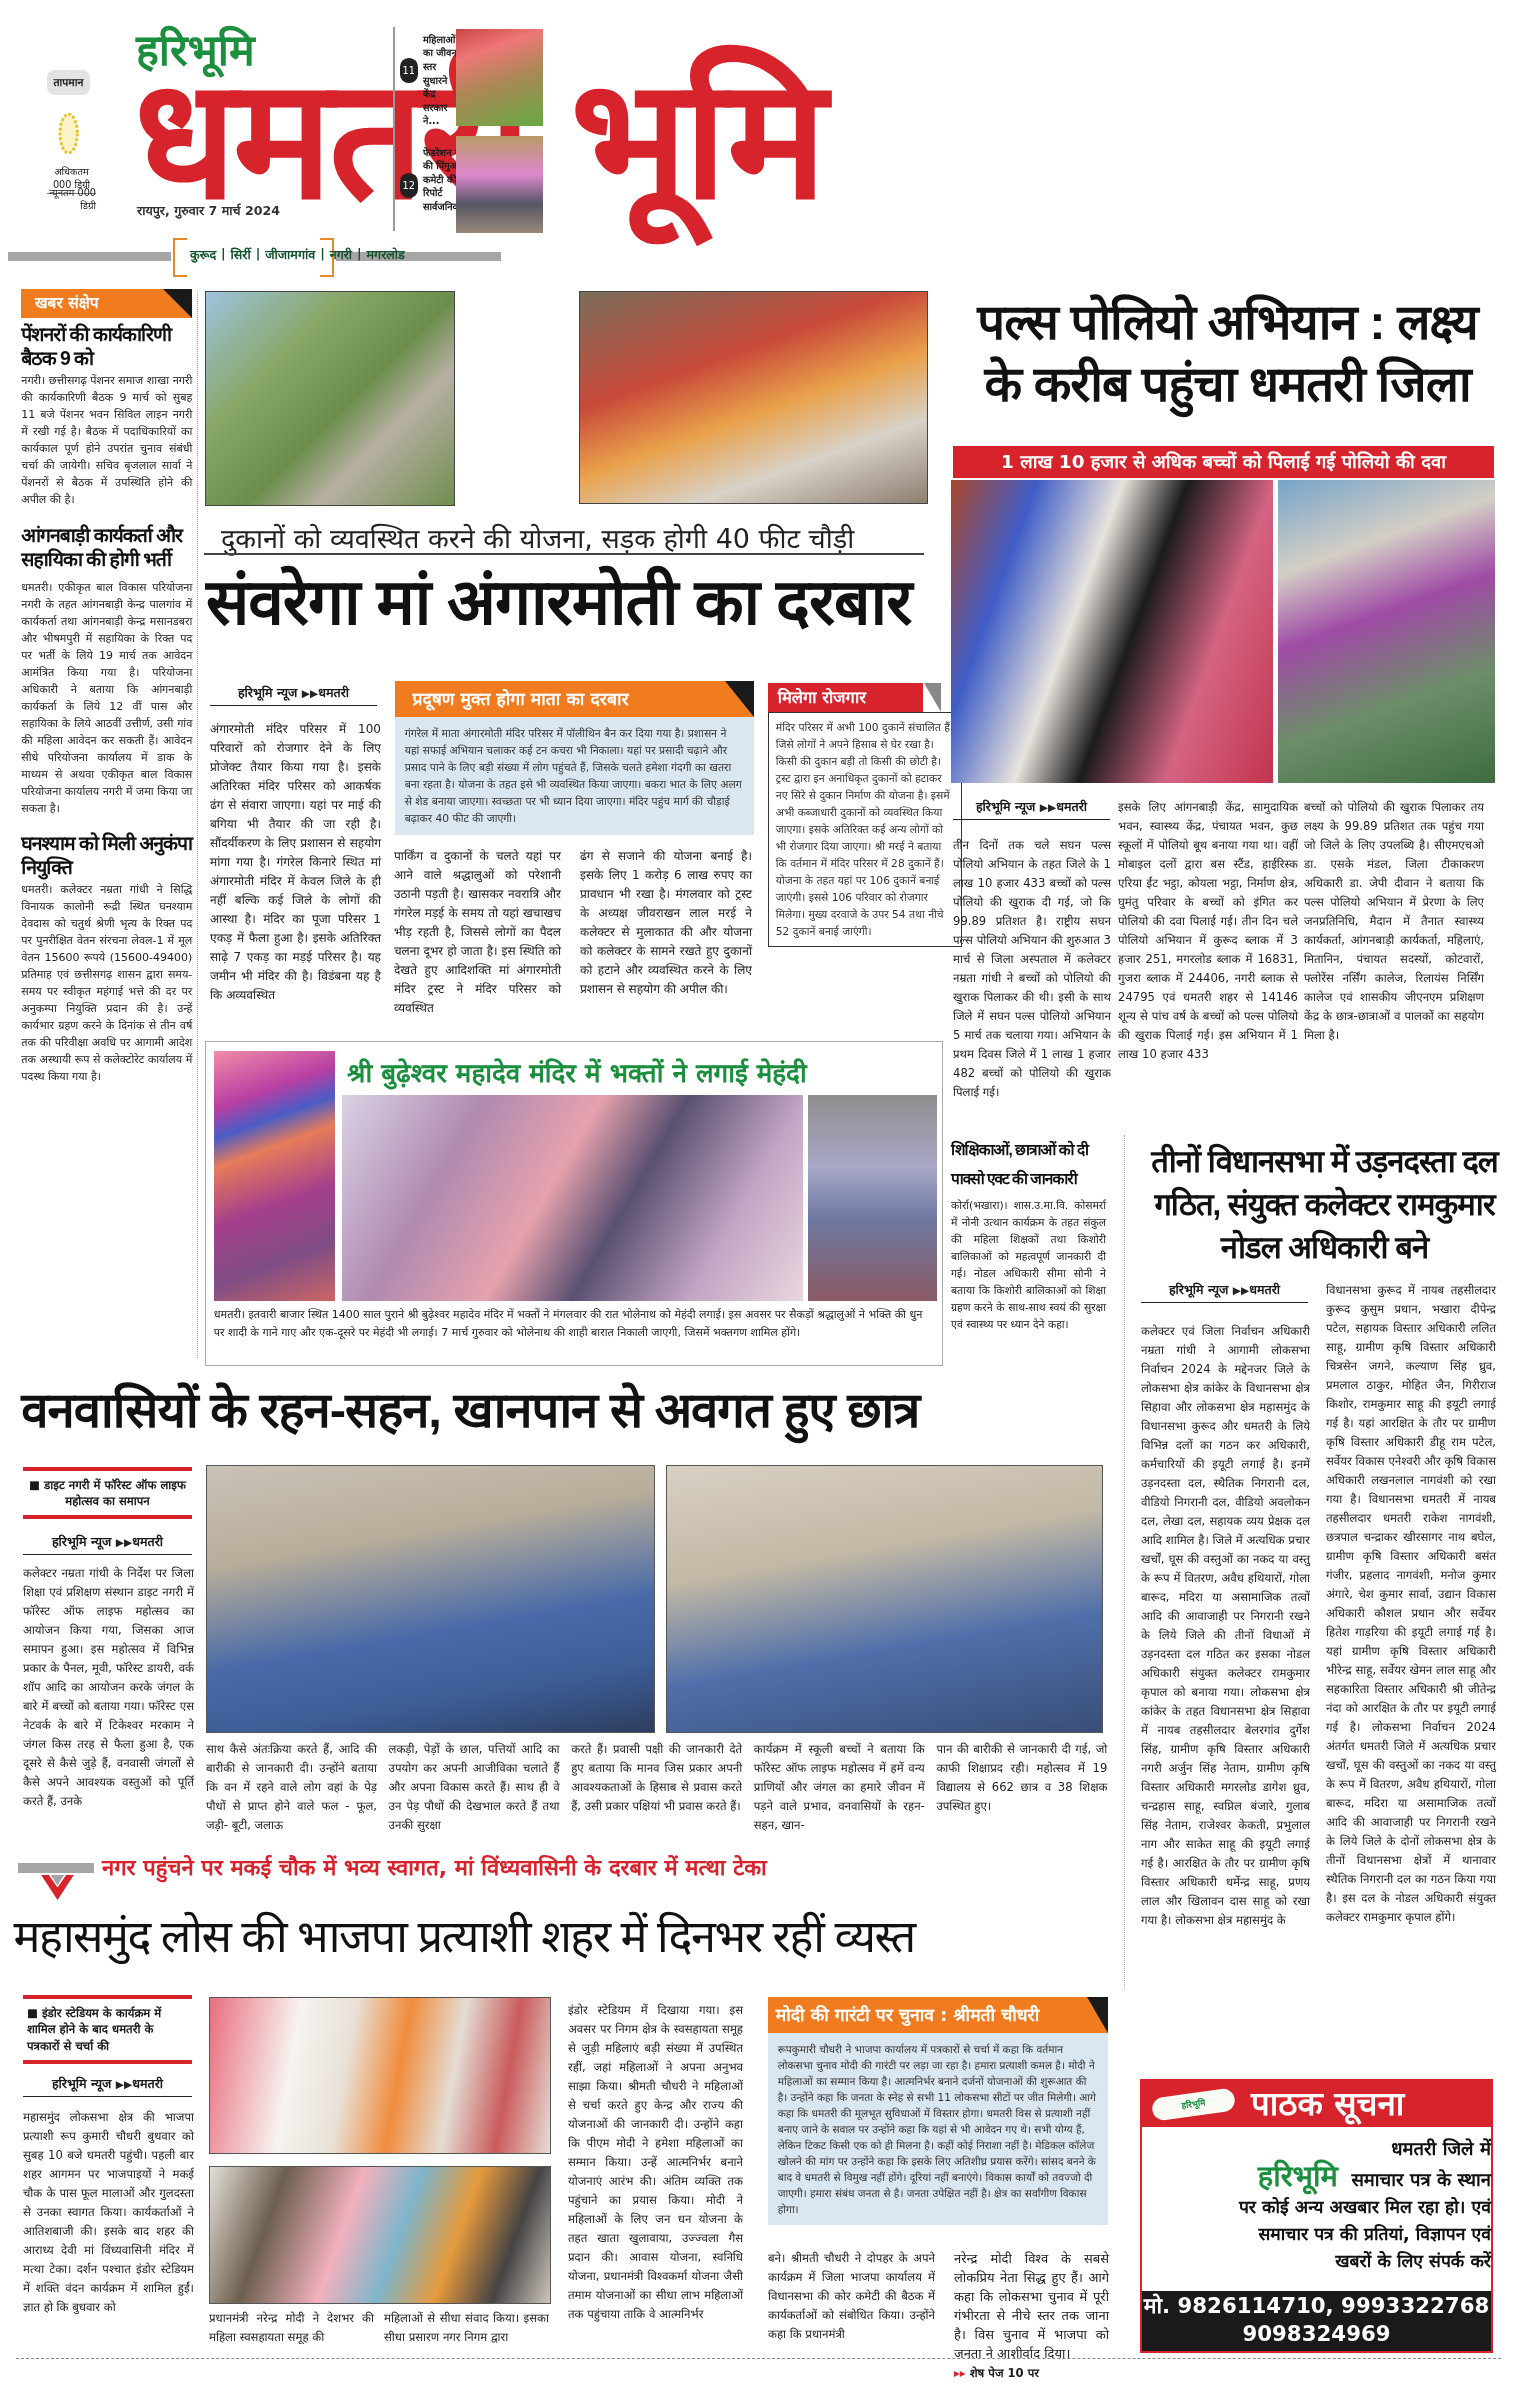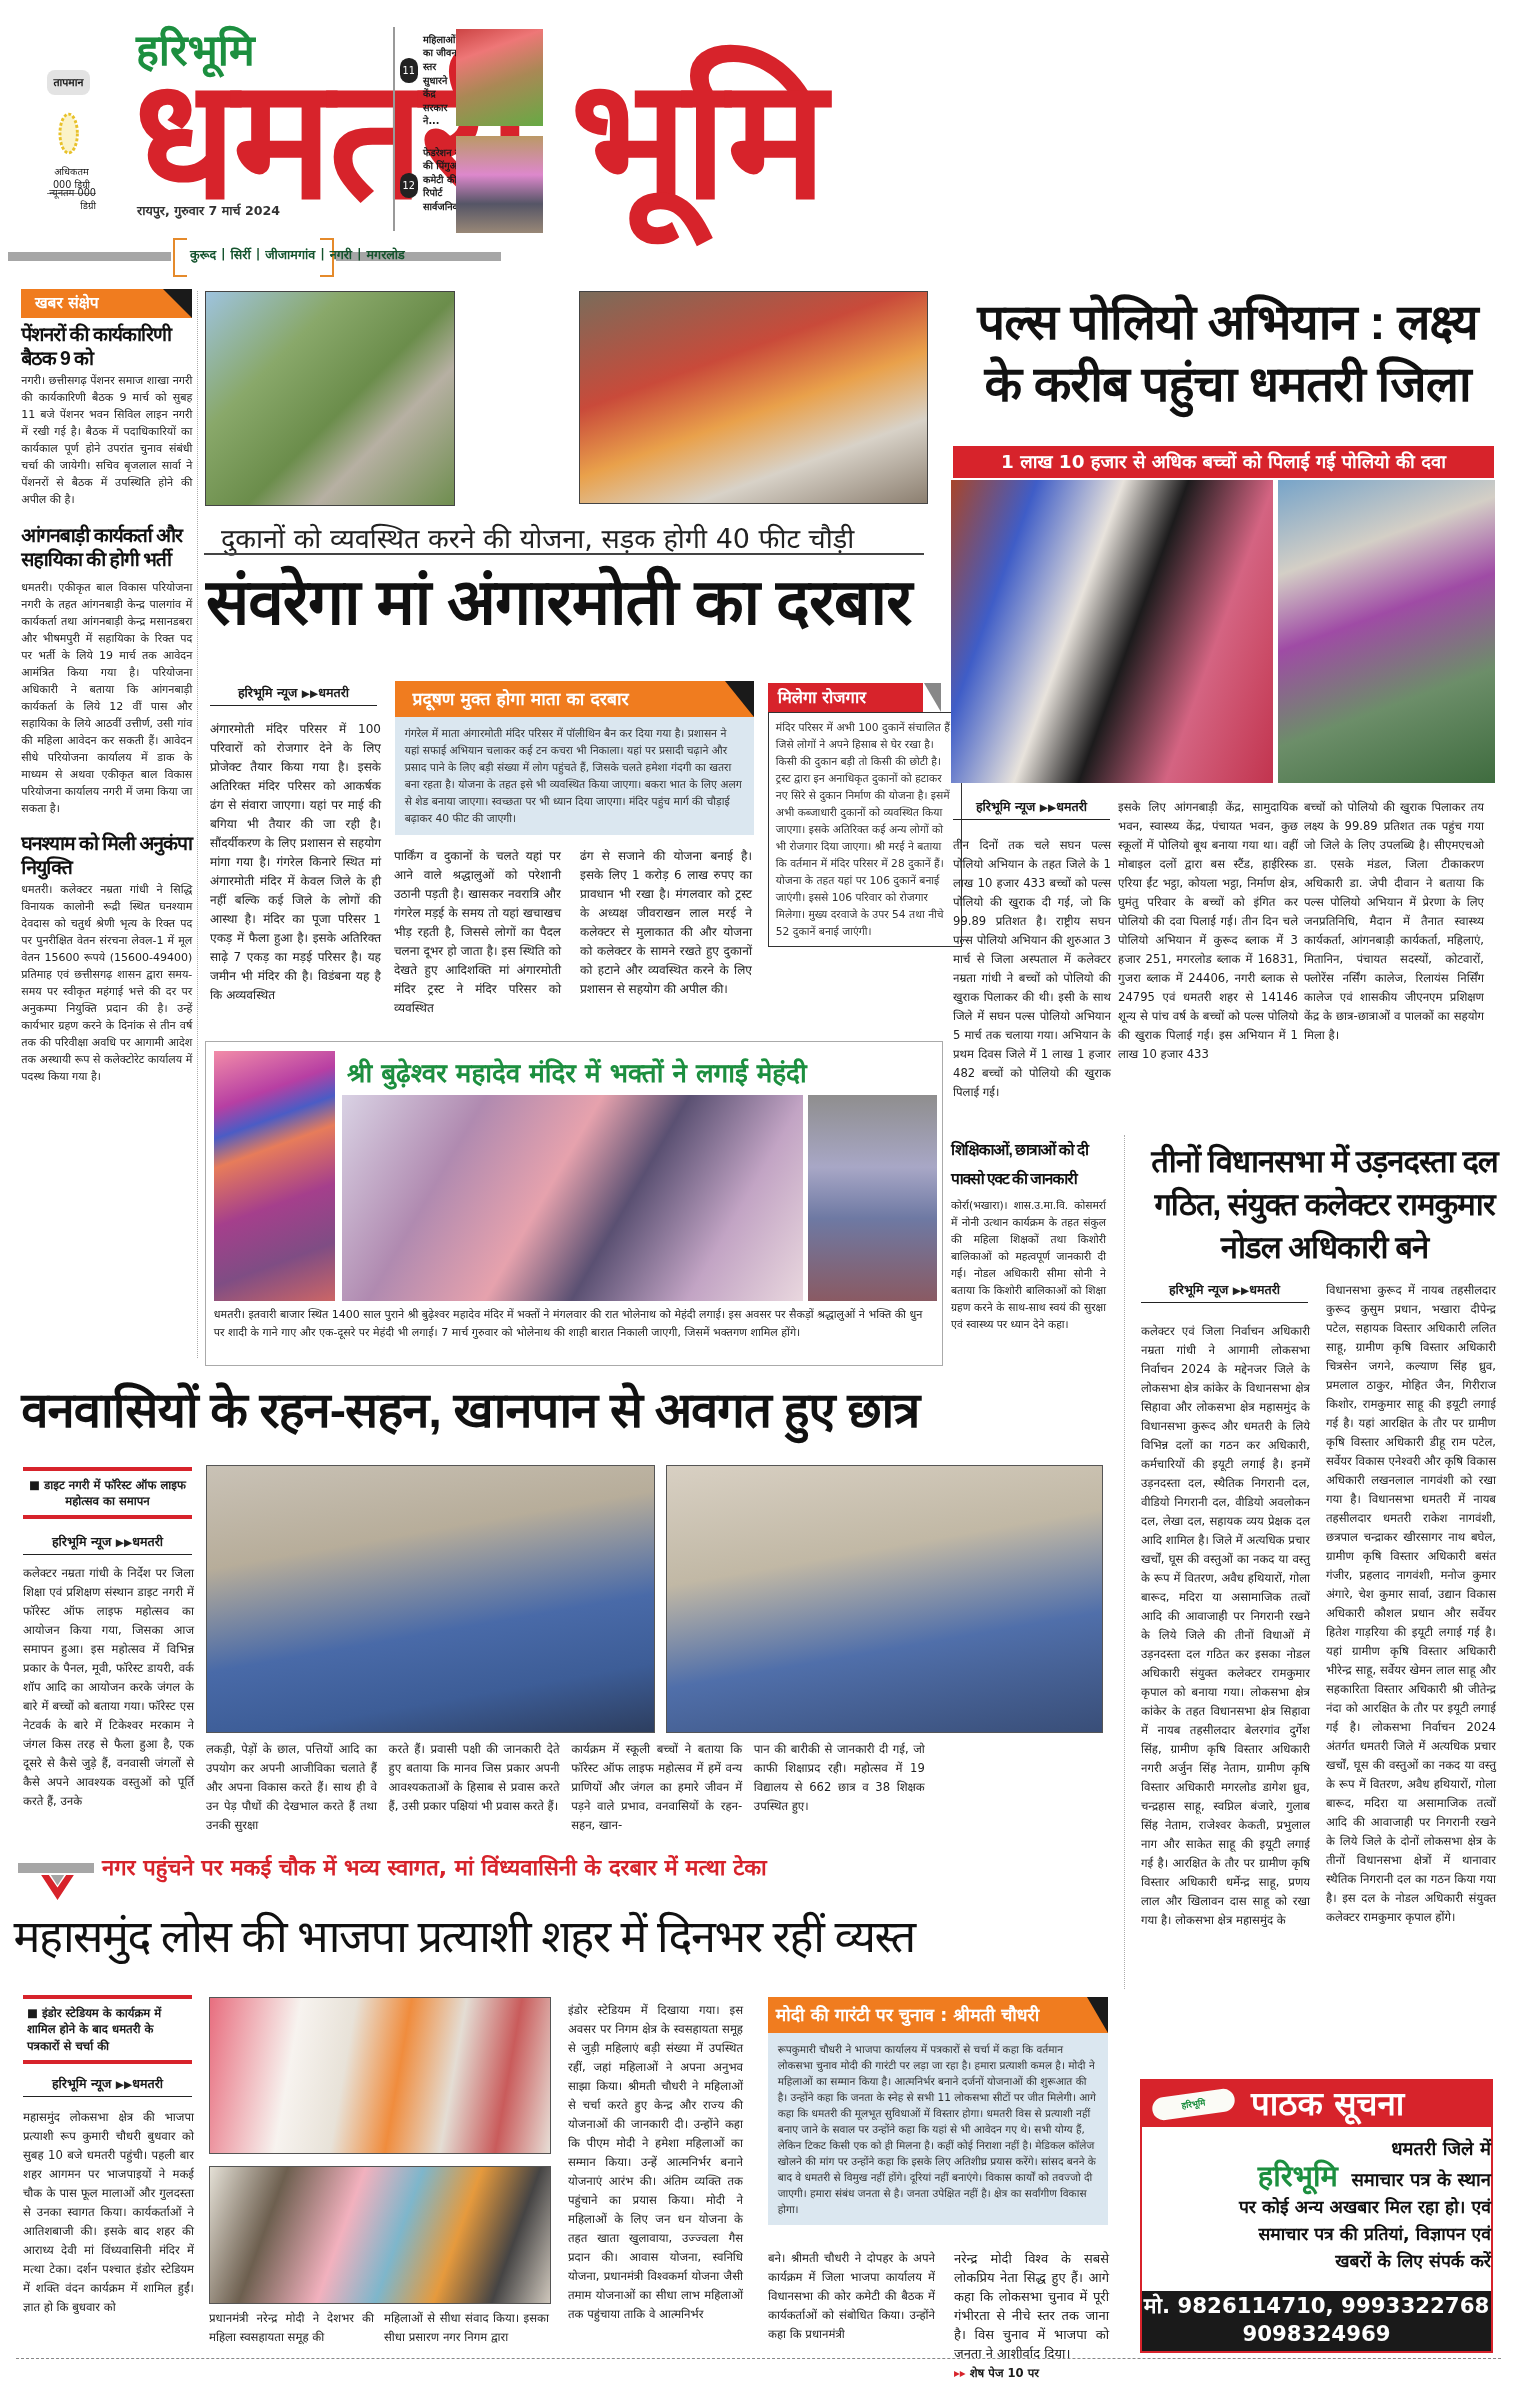--- a/index.html
+++ b/index.html
@@ -155,20 +155,21 @@
   <div style="font-size:11.6px;line-height:16.5px;padding:5.8px 5.8px;text-align:center;font-weight:bold;"><span>■ </span><span>डाइट नगरी में फॉरेस्ट ऑफ लाइफ महोत्सव का समापन</span></div>
   <div class="redrule"></div>
 </div>
 <div class="abs" style="left:23px;top:1533px;width:169px;">
   <div class="byline"><span>हरिभूमि न्यूज</span> <span class="arr">▶▶</span><span>धमतरी</span></div>
 </div>
 <div class="abs txt" style="left:23px;top:1564px;width:171px;font-size:11.6px;">कलेक्टर नम्रता गांधी के निर्देश पर जिला शिक्षा एवं प्रशिक्षण संस्थान डाइट नगरी में फॉरेस्ट ऑफ लाइफ महोत्सव का आयोजन किया गया, जिसका आज समापन हुआ। इस महोत्सव में विभिन्न प्रकार के पैनल, मूवी, फॉरेस्ट डायरी, वर्क शॉप आदि का आयोजन करके जंगल के बारे में बच्चों को बताया गया। फॉरेस्ट एस नेटवर्क के बारे में टिकेश्वर मरकाम ने जंगल किस तरह से फैला हुआ है, एक दूसरे से कैसे जुड़े हैं, वनवासी जंगलों से कैसे अपने आवश्यक वस्तुओं को पूर्ति करते हैं, उनके</div>
 <div class="photo" style="left:206px;top:1465px;width:449px;height:268px;border-color:#555;background:linear-gradient(170deg,#c9c2b6 0%,#b7ad9a 30%,#496aa8 60%,#3d5d97 80%,#2d3e5f 100%);"></div>
 <div class="photo" style="left:666px;top:1465px;width:437px;height:268px;border-color:#555;background:linear-gradient(170deg,#d8d0c3 0%,#c1b8a5 35%,#506faa 65%,#394e78 100%);"></div>
 <div class="abs" style="left:206px;top:1740px;width:902px;display:flex;gap:11.6px;">
+  <div class="txt" style="width:171px;font-size:11.6px;">साथ कैसे अंतःक्रिया करते हैं, आदि की बारीकी से जानकारी दी। उन्होंने बताया कि वन में रहने वाले लोग वहां के पेड़ पौधों से प्राप्त होने वाले फल - फूल, जड़ी- बूटी, जलाऊ</div>
   <div class="txt" style="width:171px;font-size:11.6px;">लकड़ी, पेड़ों के छाल, पत्तियों आदि का उपयोग कर अपनी आजीविका चलाते हैं और अपना विकास करते हैं। साथ ही वे उन पेड़ पौधों की देखभाल करते हैं तथा उनकी सुरक्षा</div>
   <div class="txt" style="width:171px;font-size:11.6px;">करते हैं। प्रवासी पक्षी की जानकारी देते हुए बताया कि मानव जिस प्रकार अपनी आवश्यकताओं के हिसाब से प्रवास करते हैं, उसी प्रकार पक्षियां भी प्रवास करते हैं।</div>
   <div class="txt" style="width:171px;font-size:11.6px;">कार्यक्रम में स्कूली बच्चों ने बताया कि फॉरेस्ट ऑफ लाइफ महोत्सव में हमें वन्य प्राणियों और जंगल का हमारे जीवन में पड़ने वाले प्रभाव, वनवासियों के रहन-सहन, खान-</div>
   <div class="txt" style="width:171px;font-size:11.6px;">पान की बारीकी से जानकारी दी गई, जो काफी शिक्षाप्रद रही। महोत्सव में 19 विद्यालय से 662 छात्र व 38 शिक्षक उपस्थित हुए।</div>
 </div>
 <div class="vdots" style="left:1124px;top:1135px;height:854px;"></div>
 
 <div class="abs" style="left:17.5px;top:1863px;width:76px;height:9.7px;background:#a6a6a6;"></div>
 <div class="abs" style="left:41px;top:1875px;">
   <svg width="33" height="25" viewBox="0 0 34 26">

